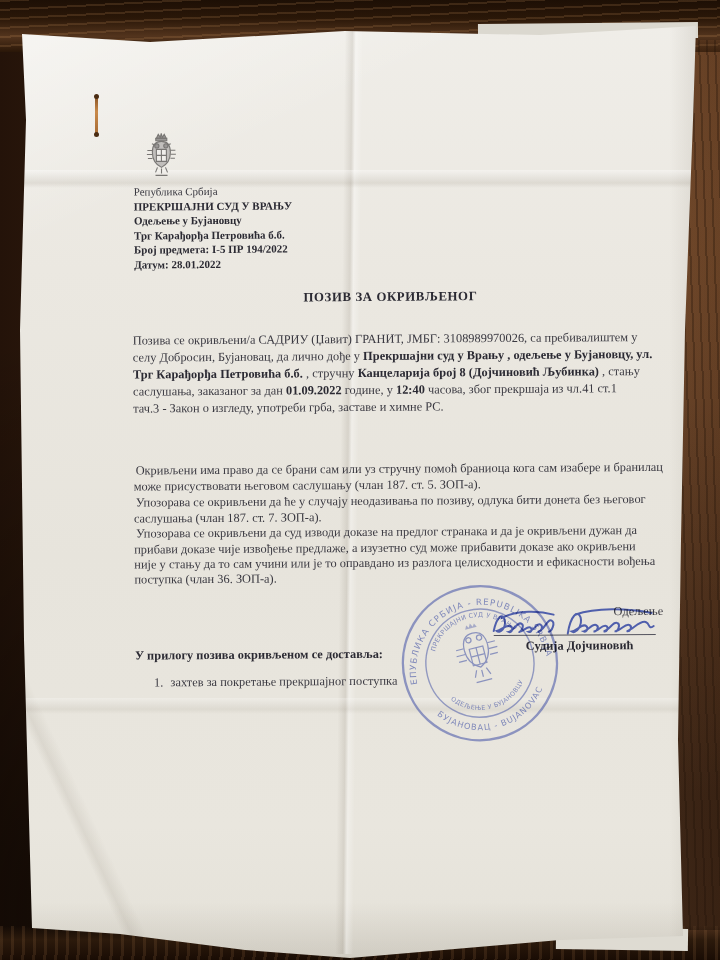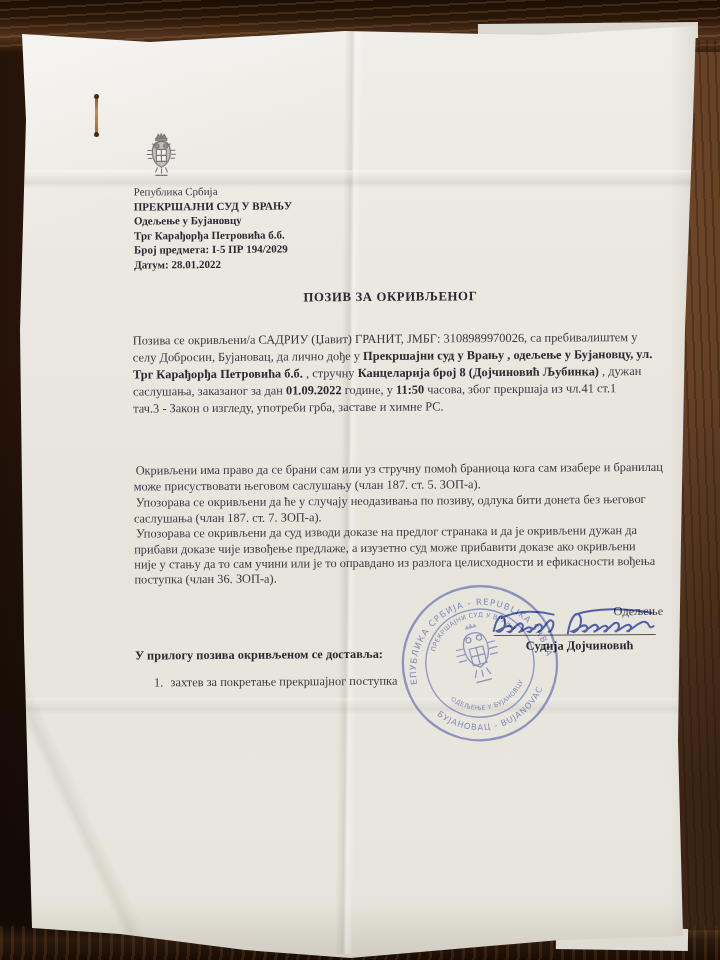--- a/index.html
+++ b/index.html
@@ -102,37 +102,37 @@
           <path d="M15 37 l-2 5 M19 38 v5 M23 37 l2 5"></path>
           <path d="M13 45 h12" stroke-width="1.4"></path>
         </g>
       </svg>
 
       <div style="position:absolute;left:135px;top:184px">
         <div class="hdr-line">Република Србија</div>
         <div class="hdr-line b">ПРЕКРШАЈНИ СУД У ВРАЊУ</div>
         <div class="hdr-line b">Одељење у Бујановцу</div>
         <div class="hdr-line b">Трг Карађорђа Петровића б.б.</div>
-        <div class="hdr-line b">Број предмета: I-5 ПР 194/2029</div>
+        <div class="hdr-line b">Број предмета: I-5 ПР 194/2022</div>
         <div class="hdr-line b">Датум: 28.01.2022</div>
       </div>
 
       <div class="line title" style="left:281px;top:290px;width:220px;text-align:center">ПОЗИВ ЗА ОКРИВЉЕНОГ</div>
 
       <div class="line" style="left:133px;top:332px">
         <span>Позива се окривљени/а САДРИУ (Џавит) ГРАНИТ, ЈМБГ: 3108989970026,  са пребивалиштем у</span>
       </div>
       <div class="line" style="left:133px;top:349px">
         <span>селу Добросин, Бујановац, да лично дође у </span><span class="b">Прекршајни суд у Врању , одељење у Бујановцу, ул.</span>
       </div>
       <div class="line" style="left:133px;top:366px">
-        <span class="b">Трг Карађорђа Петровића б.б.</span><span> , стручну  </span><span class="b">Канцеларија број 8 (Дојчиновић Љубинка)</span><span> , дужан</span>
+        <span class="b">Трг Карађорђа Петровића б.б.</span><span> , стручну  </span><span class="b">Канцеларија број 8 (Дојчиновић Љубинка)</span><span> , стању</span>
       </div>
       <div class="line" style="left:133px;top:383px">
-        <span>саслушања, заказаног за дан </span><span class="b">01.09.2022</span><span>  године, у </span><span class="b">11:50</span><span>  часова, због прекршаја из  чл.41 ст.1</span>
+        <span>саслушања, заказаног за дан </span><span class="b">01.09.2022</span><span>  године, у </span><span class="b">12:40</span><span>  часова, због прекршаја из  чл.41 ст.1</span>
       </div>
       <div class="line" style="left:133px;top:400px">
         <span>тач.3 - Закон о изгледу, употреби грба, заставе и химне РС.</span>
       </div>
 
       <div class="line" style="left:135px;top:462px">Окривљени има право да се брани сам или уз стручну помоћ браниоца кога сам изабере и бранилац</div>
       <div class="line" style="left:133px;top:478px">може присуствовати његовом саслушању (члан 187. ст. 5. ЗОП-а).</div>
       <div class="line" style="left:135px;top:494px">Упозорава се окривљени да ће у случају неодазивања по позиву, одлука бити донета без његовог</div>
       <div class="line" style="left:133px;top:510px">саслушања (члан 187. ст. 7. ЗОП-а).</div>
       <div class="line" style="left:135px;top:525px">Упозорава се окривљени да суд изводи доказе на предлог странака и да је окривљени дужан да</div>

